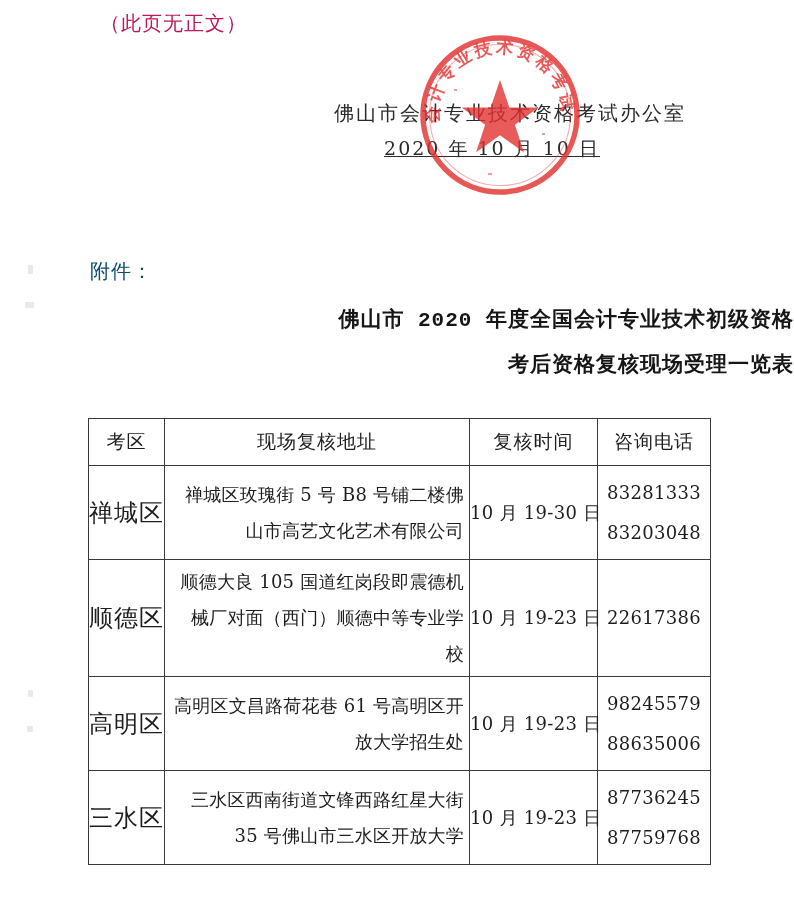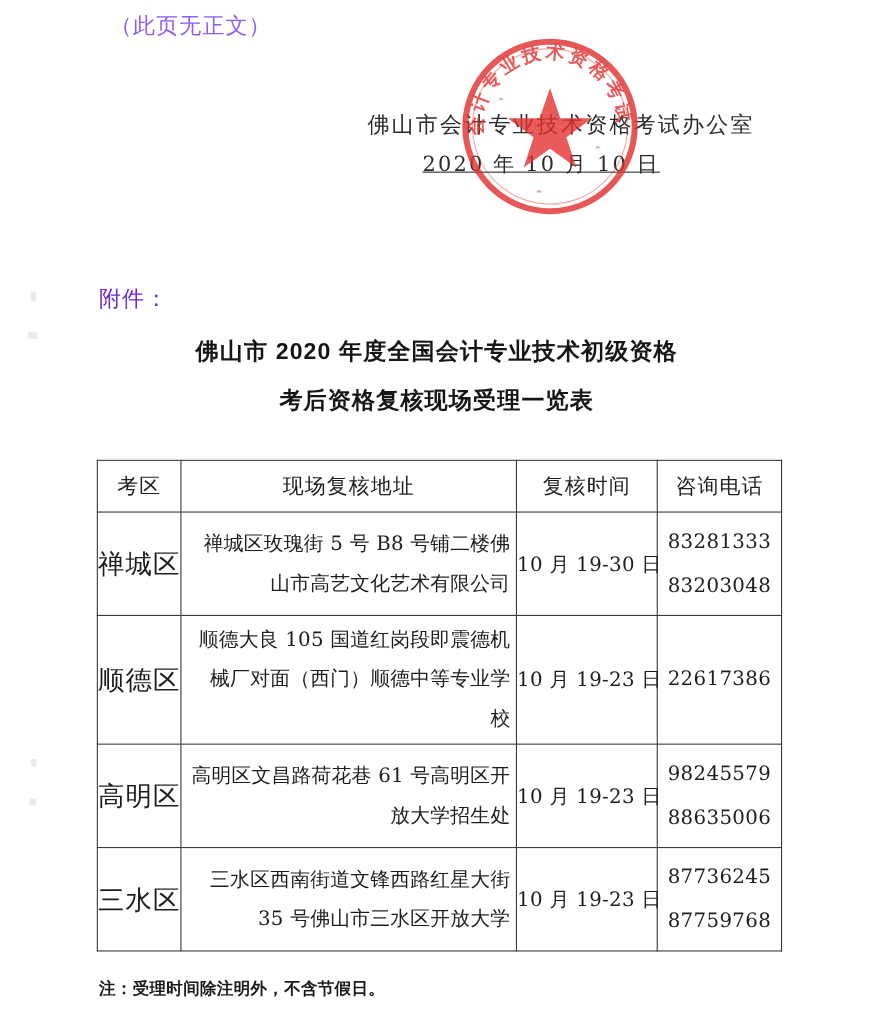--- a/index.html
+++ b/index.html
@@ -22,21 +22,21 @@
     background: #ffffff;
   }
 
   
   .nobody-line {
     position: absolute;
     left: 100px;
     top: 10px;
     font-size: 20px;
     letter-spacing: 1px;
-    color: #8b5cf6;
+    color: #be185d;
     white-space: nowrap;
   }
 
   
   .sign-block {
     position: absolute;
     left: 330px;
     top: 100px;
     width: 360px;
     text-align: center;
@@ -69,28 +69,28 @@
   }
   .seal svg { display: block; }
 
   
   .attach-label {
     position: absolute;
     left: 90px;
     top: 258px;
     font-size: 20px;
     letter-spacing: 1px;
-    color: #6d28d9;
+    color: #0c4a6e;
   }
   .doc-title {
     position: absolute;
     left: 0;
     width: 794px;
-    text-align: center;
-    font-family: Liberation Sans, sans-serif;
+    text-align: right;
+    font-family: Liberation Mono, monospace;
     font-weight: bold;
     font-size: 21px;
     letter-spacing: 1px;
     color: #161616;
   }
   .doc-title.l1 { top: 305px; }
   .doc-title.l2 { top: 350px; }
 
   
   .tbl-wrap {
@@ -263,15 +263,14 @@
           <td class="cell-time">10 月 19-23 日</td>
           <td class="cell-tel">
             <span class="tel-list">87736245</span>
             <span class="tel-list">87759768</span>
           </td>
         </tr>
       </tbody>
     </table>
   </div>
 
-  <div class="note">注：受理时间除注明外，不含节假日。</div>
 
 </div>
 
 </body></html>

